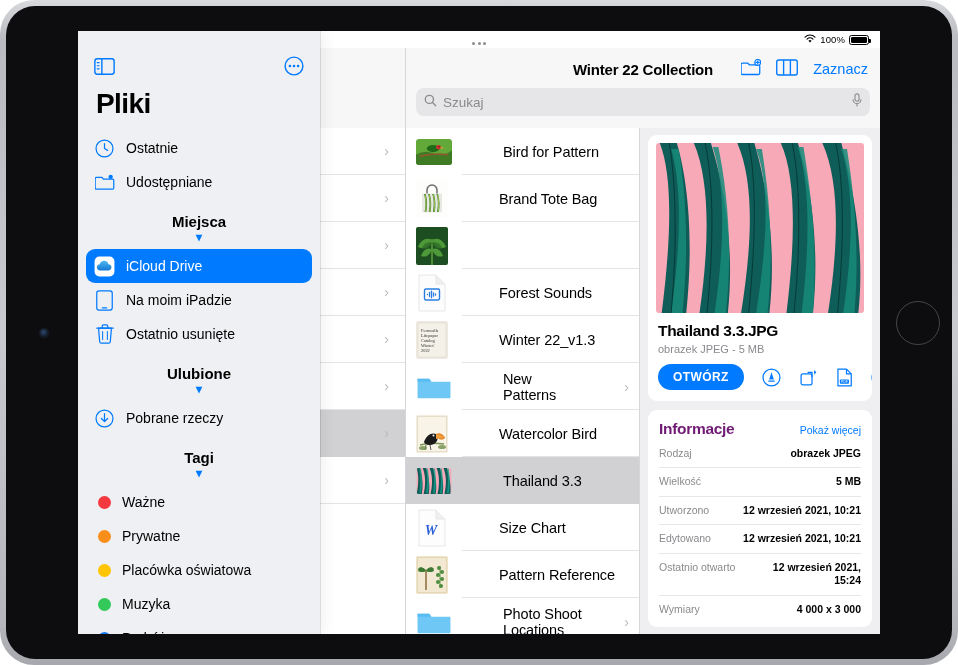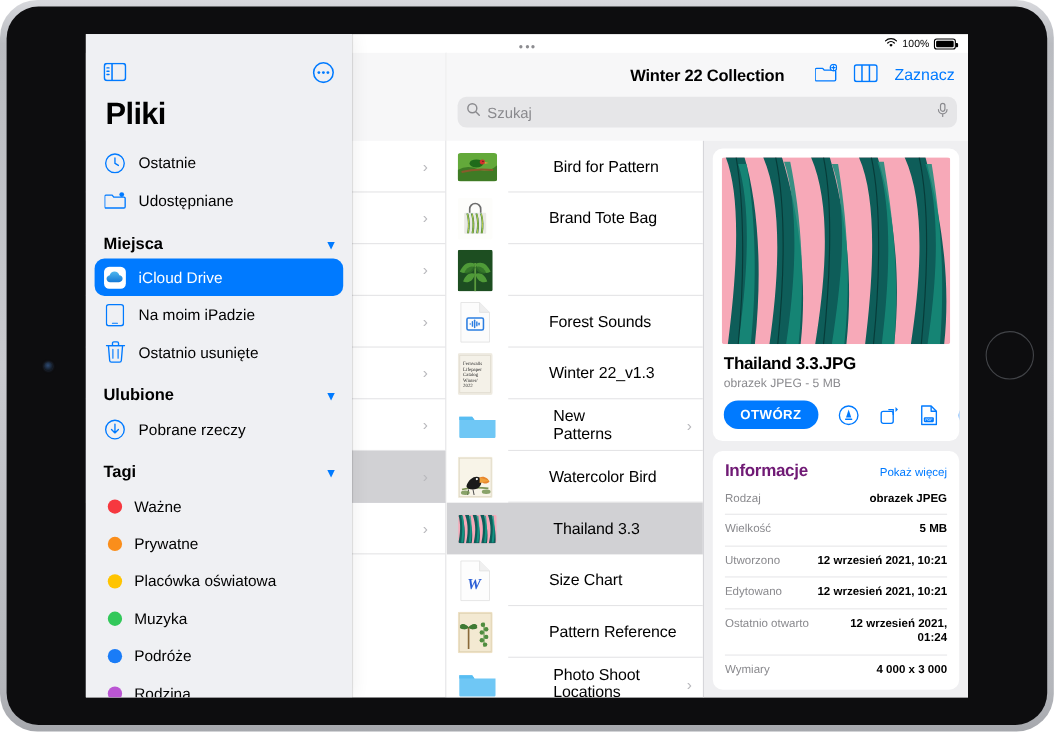--- a/index.html
+++ b/index.html
@@ -105,21 +105,21 @@
     display: flex; align-items: center; gap: 11px;
     height: 34px; margin: 0 8px; padding: 0 8px;
     border-radius: 9px; font-size: 14px; color: #000;
   }
   .sb-item.active { background: #007aff; color: #fff; }
   .sb-ico { width: 21px; height: 21px; display:flex; align-items:center; justify-content:center; flex:0 0 21px; }
   .sb-ico svg { display: block; }
 
   .sb-header {
     display: flex; align-items: center; justify-content: space-between;
-    margin: 14px 16px 5px 16px; font-size: 15px; font-weight: 700; color: #000;
+    margin: 14px 16px 5px 16px; font-size: 15px; font-weight: 700; color: #000; flex-direction: column;
   }
   .sb-header .v { color: #007aff; font-size: 12px; font-weight: 700; }
   .tagdot { width: 13px; height: 13px; border-radius: 50%; flex: 0 0 13px; margin-left: 4px; }
 
   
   #main { position: absolute; left: 328px; top: 0; width: 474px; height: 586px; background:#fff; }
   .main-topbar {
     position: absolute; left: 0; top: 0; width: 474px; height: 80px;
     background: #f7f7f8;
   }
@@ -585,21 +585,21 @@
                 <div class="irow">
                   <span class="k">Utworzono</span>
                   <span class="v">12 wrzesień 2021, 10:21</span>
                 </div>
                 <div class="irow">
                   <span class="k">Edytowano</span>
                   <span class="v">12 wrzesień 2021, 10:21</span>
                 </div>
                 <div class="irow">
                   <span class="k">Ostatnio otwarto</span>
-                  <span class="v">12 wrzesień 2021, 01:24</span>
+                  <span class="v">12 wrzesień 2021, 15:24</span>
                 </div>
                 <div class="irow">
                   <span class="k">Wymiary</span>
                   <span class="v">4 000 x 3 000</span>
                 </div>
               </div>
           </div>
         </div>
       </div>
 

